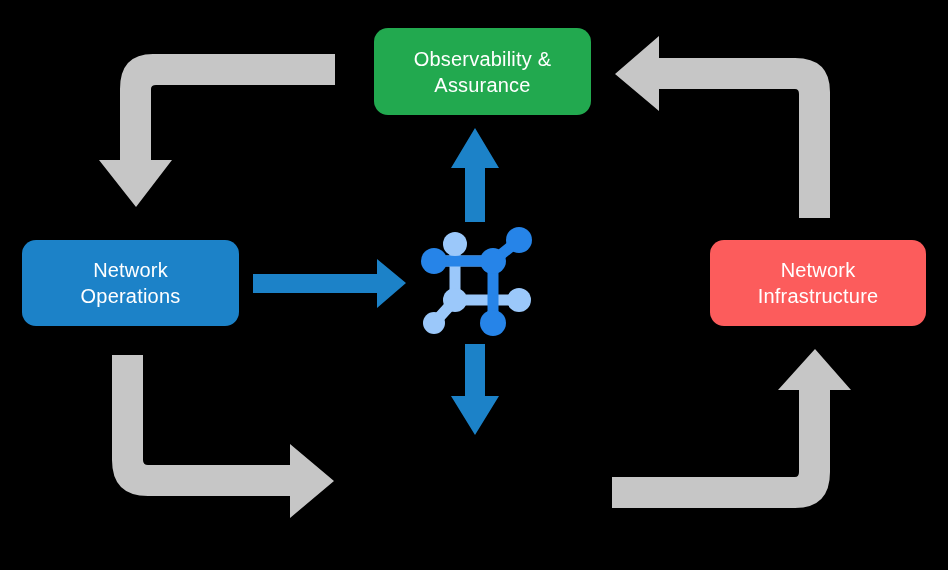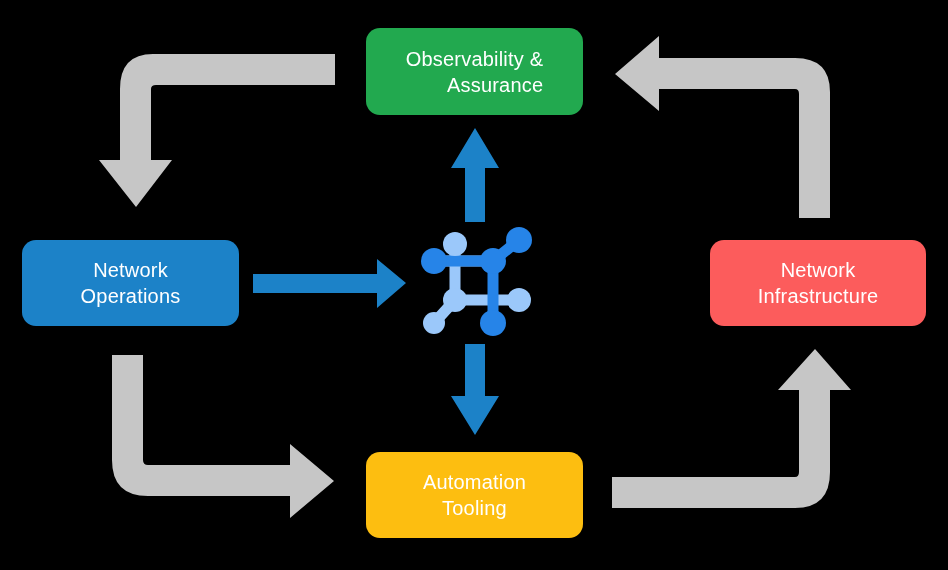--- a/index.html
+++ b/index.html
@@ -37,26 +37,25 @@
     color: #ffffff;
     font-size: 20px;
     line-height: 1.3;
     font-weight: 400;
     letter-spacing: 0.2px;
     box-sizing: border-box;
     padding: 6px 10px;
     white-space: pre-line;
   }
   #box-observability {
-    left: 366px;
+    left: 374px;
     top: 28px;
     width: 217px;
     height: 87px;
     background: #22A94F;
-    text-align: right;
   }
   #box-network-operations {
     left: 22px;
     top: 240px;
     width: 217px;
     height: 86px;
     background: #1C82C8;
   }
   #box-network-infrastructure {
     left: 710px;
@@ -220,18 +219,14 @@
   <div class="node-box" id="box-network-operations">
     <span>Network
 Operations</span>
   </div>
 
   <div class="node-box" id="box-network-infrastructure">
     <span>Network
 Infrastructure</span>
   </div>
 
-  <div class="node-box" id="box-automation-tooling">
-    <span>Automation
-Tooling</span>
-  </div>
 
 </div>
 
 </body></html>

